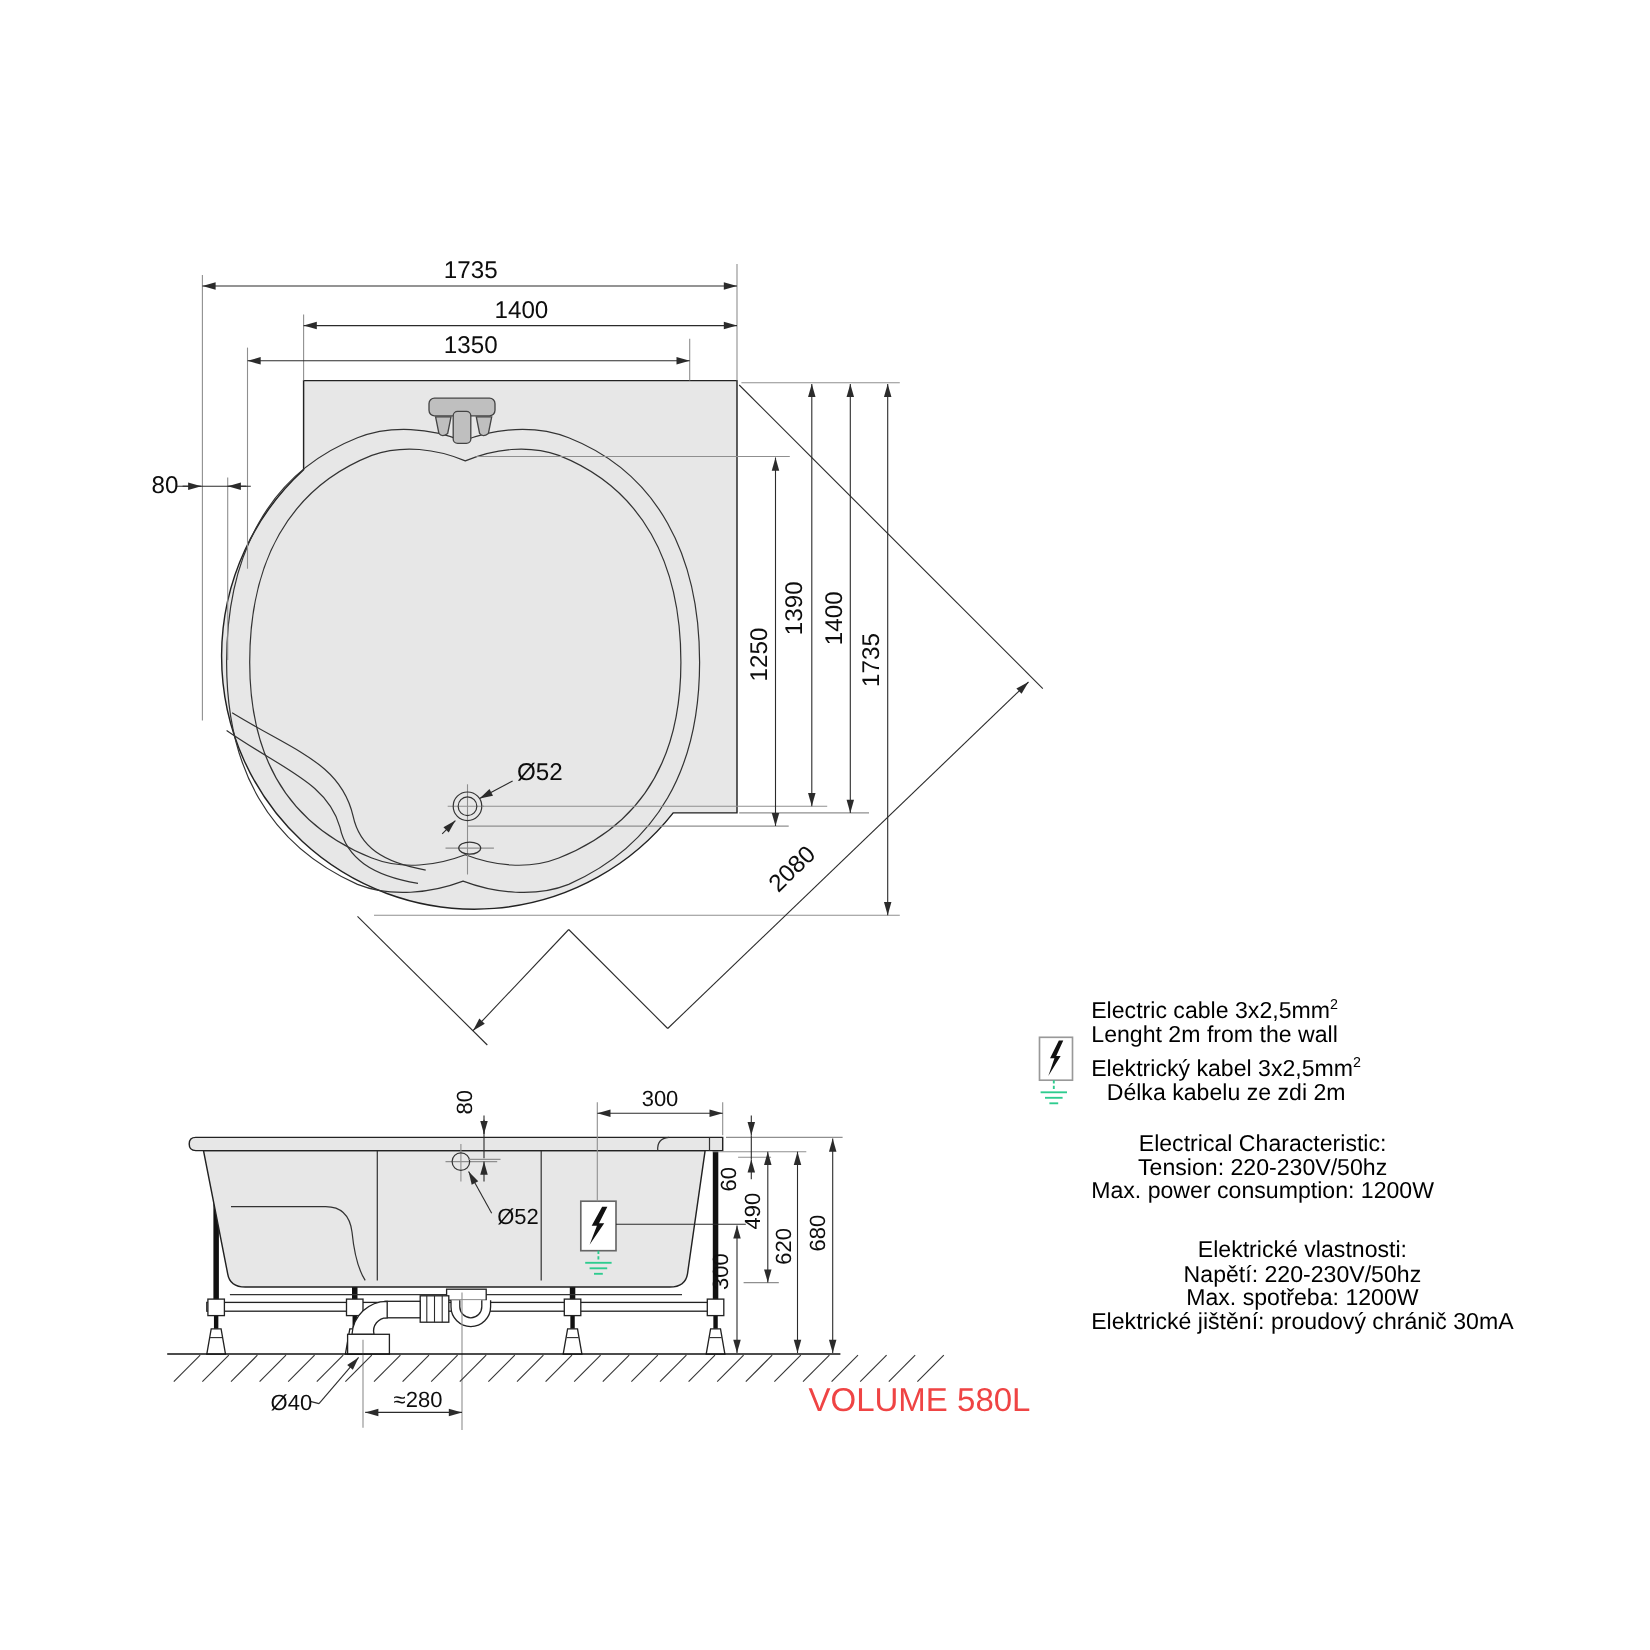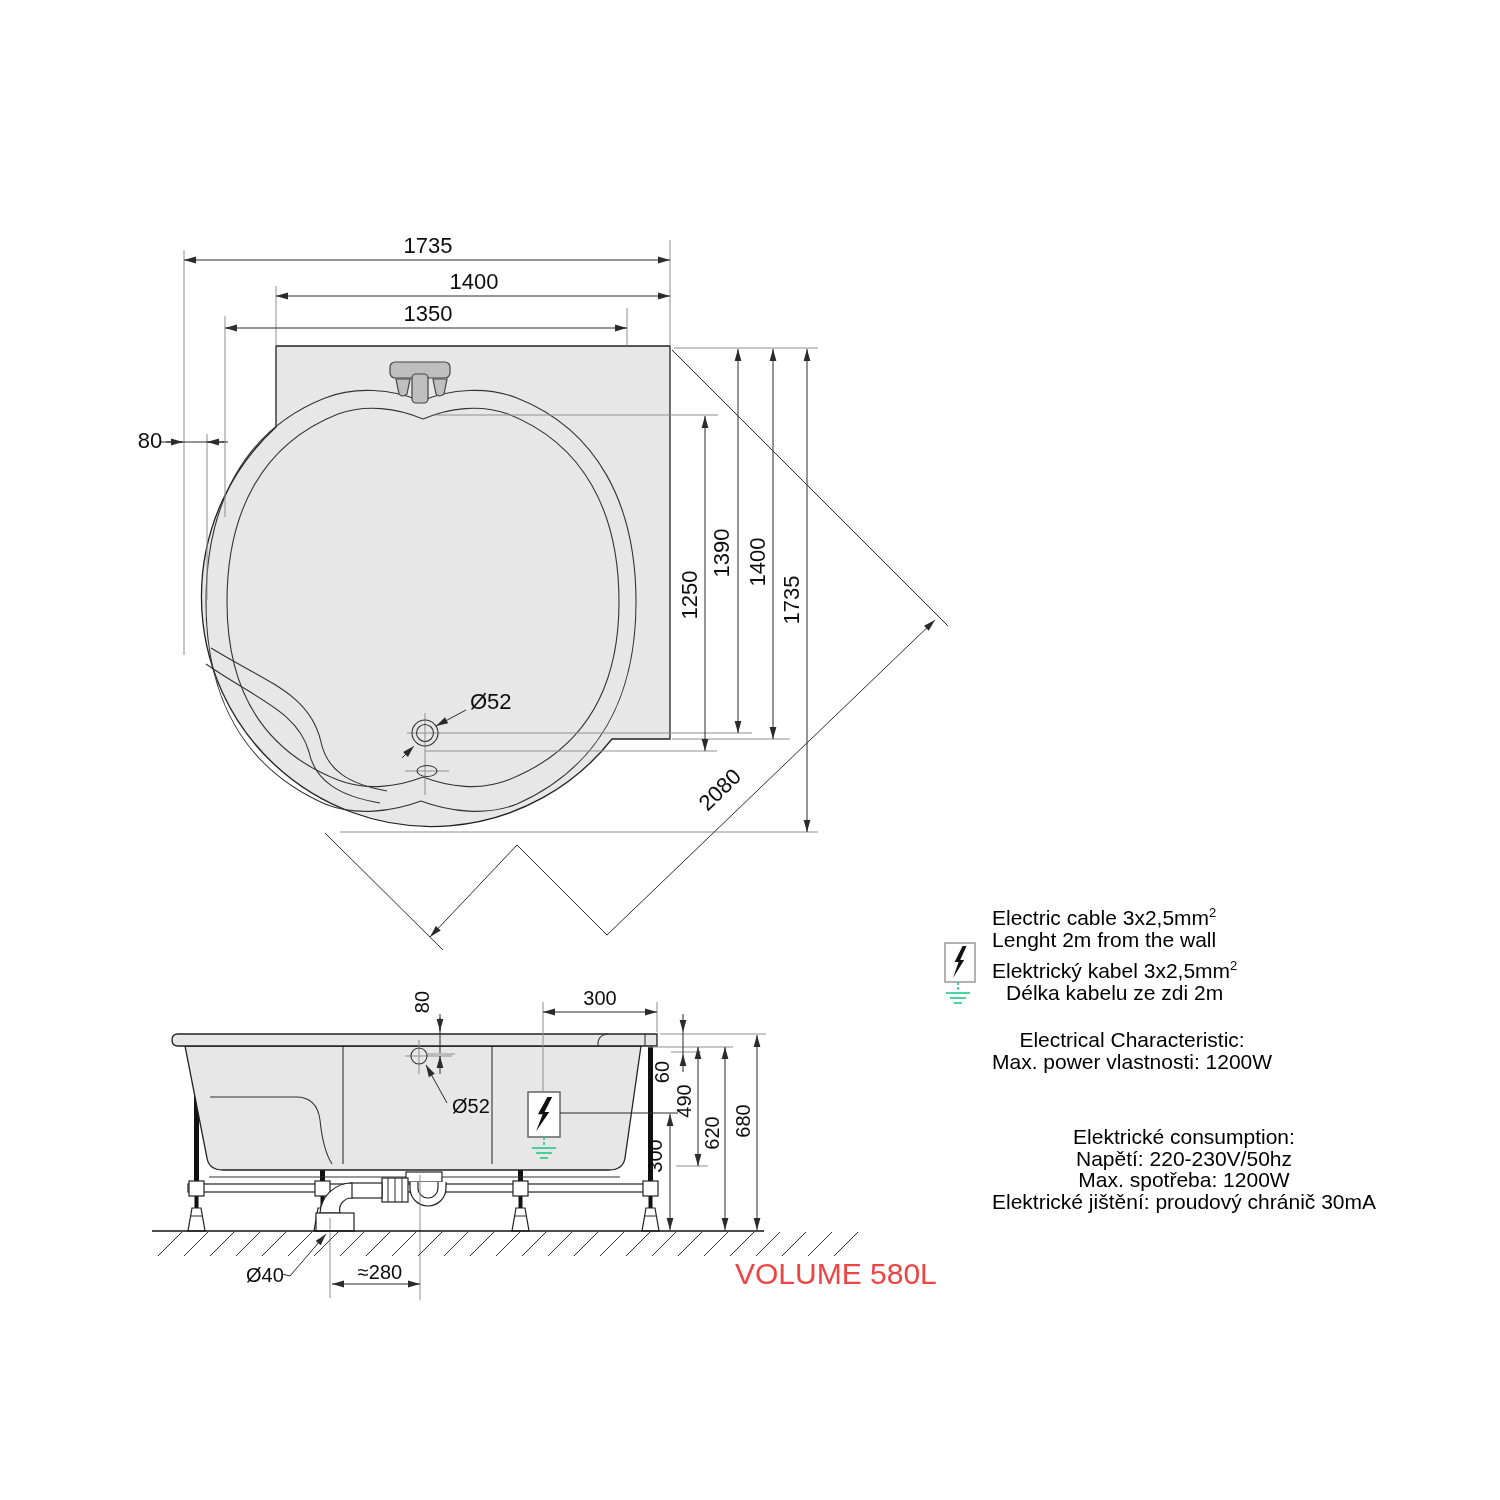--- a/index.html
+++ b/index.html
@@ -278,23 +278,24 @@
   <div>Lenght 2m from the wall</div>
 </div>
 
 <div class="note-block" style="top:955px">
   <div><span>Elektrický kabel 3x2,5mm</span><sup>2</sup></div>
   <div>Délka kabelu ze zdi 2m</div>
 </div>
 
 <div class="note-block cz2" style="top:1029px">
   <div>Electrical Characteristic:</div>
-  <div>Max. power vlastnosti: 1200W</div>
+  <div>Tension: 220-230V/50hz</div>
+  <div>Max. power consumption: 1200W</div>
 </div>
 
 <div class="note-block cz2" style="top:1126px">
-  <div>Elektrické consumption:</div>
+  <div>Elektrické vlastnosti:</div>
   <div>Napětí: 220-230V/50hz</div>
   <div>Max. spotřeba: 1200W</div>
   <div>Elektrické jištění: proudový chránič 30mA</div>
 </div>
 
 <div id="volume-label">VOLUME 580L</div>
 
 </body></html>

